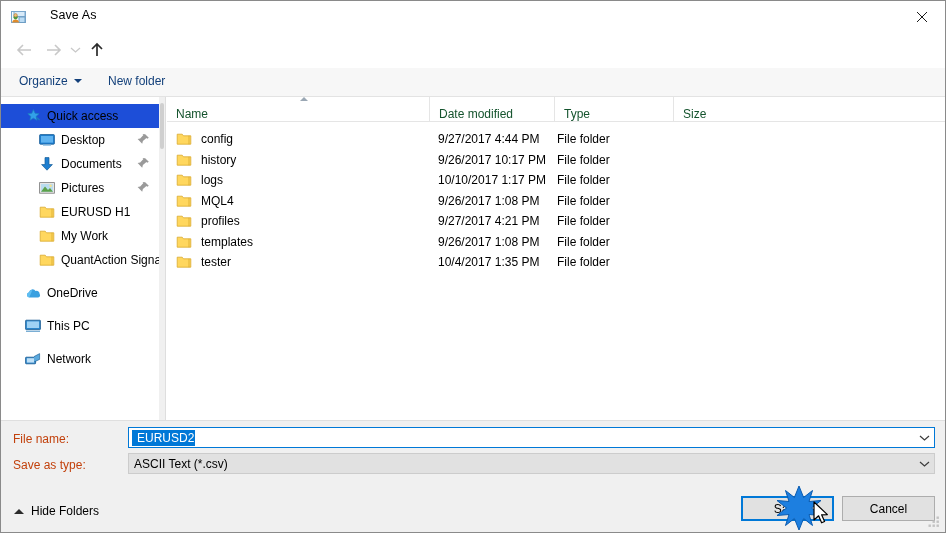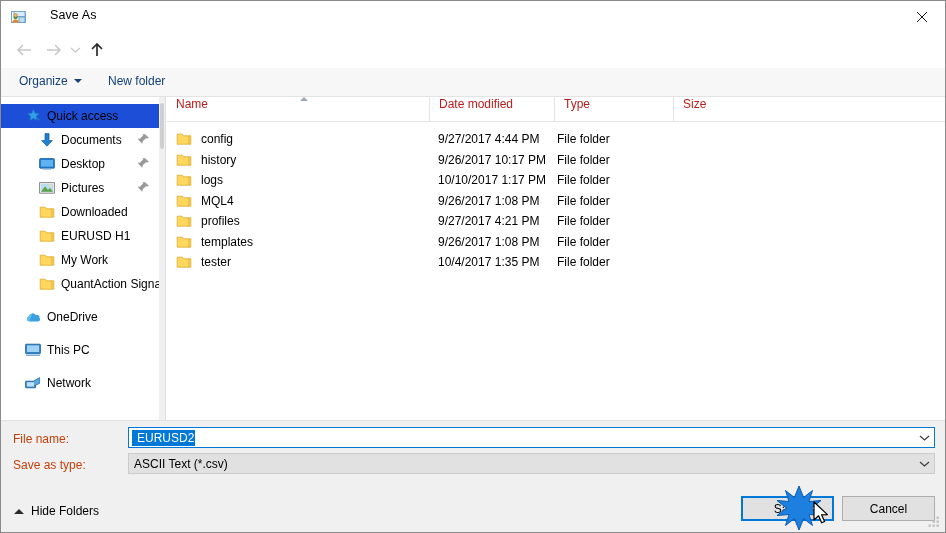--- a/index.html
+++ b/index.html
@@ -272,23 +272,23 @@
   .col-headers {
     position: relative;
     height: 24px;
     border-bottom: 1px solid #e5e5e5;
   }
   .col-h {
     position: absolute;
     top: 0;
     height: 24px;
     display: flex;
-    align-items: flex-start;
-    font-size: 12px;
-    color: #b91c1c;
+    align-items: flex-end;
+    font-size: 12px;
+    color: #14532d;
     padding-left: 9px;
     box-sizing: border-box;
     border-left: 1px solid #e5e5e5;
     cursor: default;
     white-space: nowrap;
   }
   .col-h.first { border-left: none; }
   .sort-caret {
     position: absolute;
     top: 0px;
@@ -572,41 +572,41 @@
           <svg width="16" height="16" viewBox="0 0 16 16">
             <path d="M8.4 1.6 l1.7 3.7 l4 0.4 l-3 2.7 l0.9 3.9 l-3.6 -2.1 l-3.5 2.1 l0.9 -3.9 l-3 -2.7 l4 -0.4 z" fill="#32a0e8" stroke="#1b7cc0" stroke-width="0.7"></path>
             <path d="M11.6 9.6 l3 2.3" stroke="#1b7cc0" stroke-width="1.3"></path>
           </svg>
         </span>
         <span class="side-label">Quick access</span>
       </div>
 
       <div class="side-item indent-1">
         <span class="side-icon">
-          <svg width="16" height="16" viewBox="0 0 16 16">
-            <path d="M6 1.6 h4 v7 h3.4 l-5.4 5.6 l-5.4 -5.6 h3.4 z" fill="#1f7fd0" stroke="#155b96" stroke-width="0.7"></path>
-          </svg>
-        </span>
-        <span class="side-label">Documents</span>
-        <span class="side-pin">
-          <svg width="13" height="13" viewBox="0 0 13 13">
-            <path d="M8.2 1.2 l3.6 3.6 l-1.5 1 l-0.9 -0.9 l-3.5 3.2 l-0.7 2.6 l-1 -1 l-2.6 -2.6 l-1 -1 l2.6 -0.7 l3.2 -3.5 l-0.9 -0.9 z" fill="#9a9a9a"></path>
-          </svg>
-        </span>
-      </div>
-
-      <div class="side-item indent-1">
-        <span class="side-icon">
           <svg width="16" height="14" viewBox="0 0 16 14">
             <rect x="0.6" y="1.6" width="14.8" height="9.6" rx="0.8" fill="#1f7fd0" stroke="#155b96" stroke-width="0.8"></rect>
             <rect x="2" y="3" width="12" height="6.6" fill="#5fb3f0"></rect>
             <rect x="4" y="11.6" width="8" height="1.3" fill="#9cc8e8"></rect>
           </svg>
         </span>
         <span class="side-label">Desktop</span>
+        <span class="side-pin">
+          <svg width="13" height="13" viewBox="0 0 13 13">
+            <path d="M8.2 1.2 l3.6 3.6 l-1.5 1 l-0.9 -0.9 l-3.5 3.2 l-0.7 2.6 l-1 -1 l-2.6 -2.6 l-1 -1 l2.6 -0.7 l3.2 -3.5 l-0.9 -0.9 z" fill="#9a9a9a"></path>
+          </svg>
+        </span>
+      </div>
+
+      <div class="side-item indent-1">
+        <span class="side-icon">
+          <svg width="16" height="16" viewBox="0 0 16 16">
+            <path d="M6 1.6 h4 v7 h3.4 l-5.4 5.6 l-5.4 -5.6 h3.4 z" fill="#1f7fd0" stroke="#155b96" stroke-width="0.7"></path>
+          </svg>
+        </span>
+        <span class="side-label">Documents</span>
         <span class="side-pin">
           <svg width="13" height="13" viewBox="0 0 13 13">
             <path d="M8.2 1.2 l3.6 3.6 l-1.5 1 l-0.9 -0.9 l-3.5 3.2 l-0.7 2.6 l-1 -1 l-2.6 -2.6 l-1 -1 l2.6 -0.7 l3.2 -3.5 l-0.9 -0.9 z" fill="#9a9a9a"></path>
           </svg>
         </span>
       </div>
 
       <div class="side-item indent-1">
         <span class="side-icon">
           <svg width="16" height="14" viewBox="0 0 16 14">
@@ -617,29 +617,20 @@
           </svg>
         </span>
         <span class="side-label">Pictures</span>
         <span class="side-pin">
           <svg width="13" height="13" viewBox="0 0 13 13">
             <path d="M8.2 1.2 l3.6 3.6 l-1.5 1 l-0.9 -0.9 l-3.5 3.2 l-0.7 2.6 l-1 -1 l-2.6 -2.6 l-1 -1 l2.6 -0.7 l3.2 -3.5 l-0.9 -0.9 z" fill="#9a9a9a"></path>
           </svg>
         </span>
       </div>
 
-      <div class="side-item indent-1">
-        <span class="side-icon">
-          <svg width="16" height="14" viewBox="0 0 16 14">
-            <path d="M1.2 2.2 h5 l1.3 1.6 h7.3 v8.4 h-13.6 z" fill="#ffd75e" stroke="#d9a92e" stroke-width="0.8"></path>
-            <path d="M13 3.8 v8.4" stroke="#d9a92e" stroke-width="0.8"></path>
-          </svg>
-        </span>
-        <span class="side-label">Downloaded</span>
-      </div>
 
       <div class="side-item indent-1">
         <span class="side-icon">
           <svg width="16" height="14" viewBox="0 0 16 14">
             <path d="M1.2 2.2 h5 l1.3 1.6 h7.3 v8.4 h-13.6 z" fill="#ffd75e" stroke="#d9a92e" stroke-width="0.8"></path>
             <path d="M13 3.8 v8.4" stroke="#d9a92e" stroke-width="0.8"></path>
           </svg>
         </span>
         <span class="side-label">EURUSD H1</span>
       </div>

